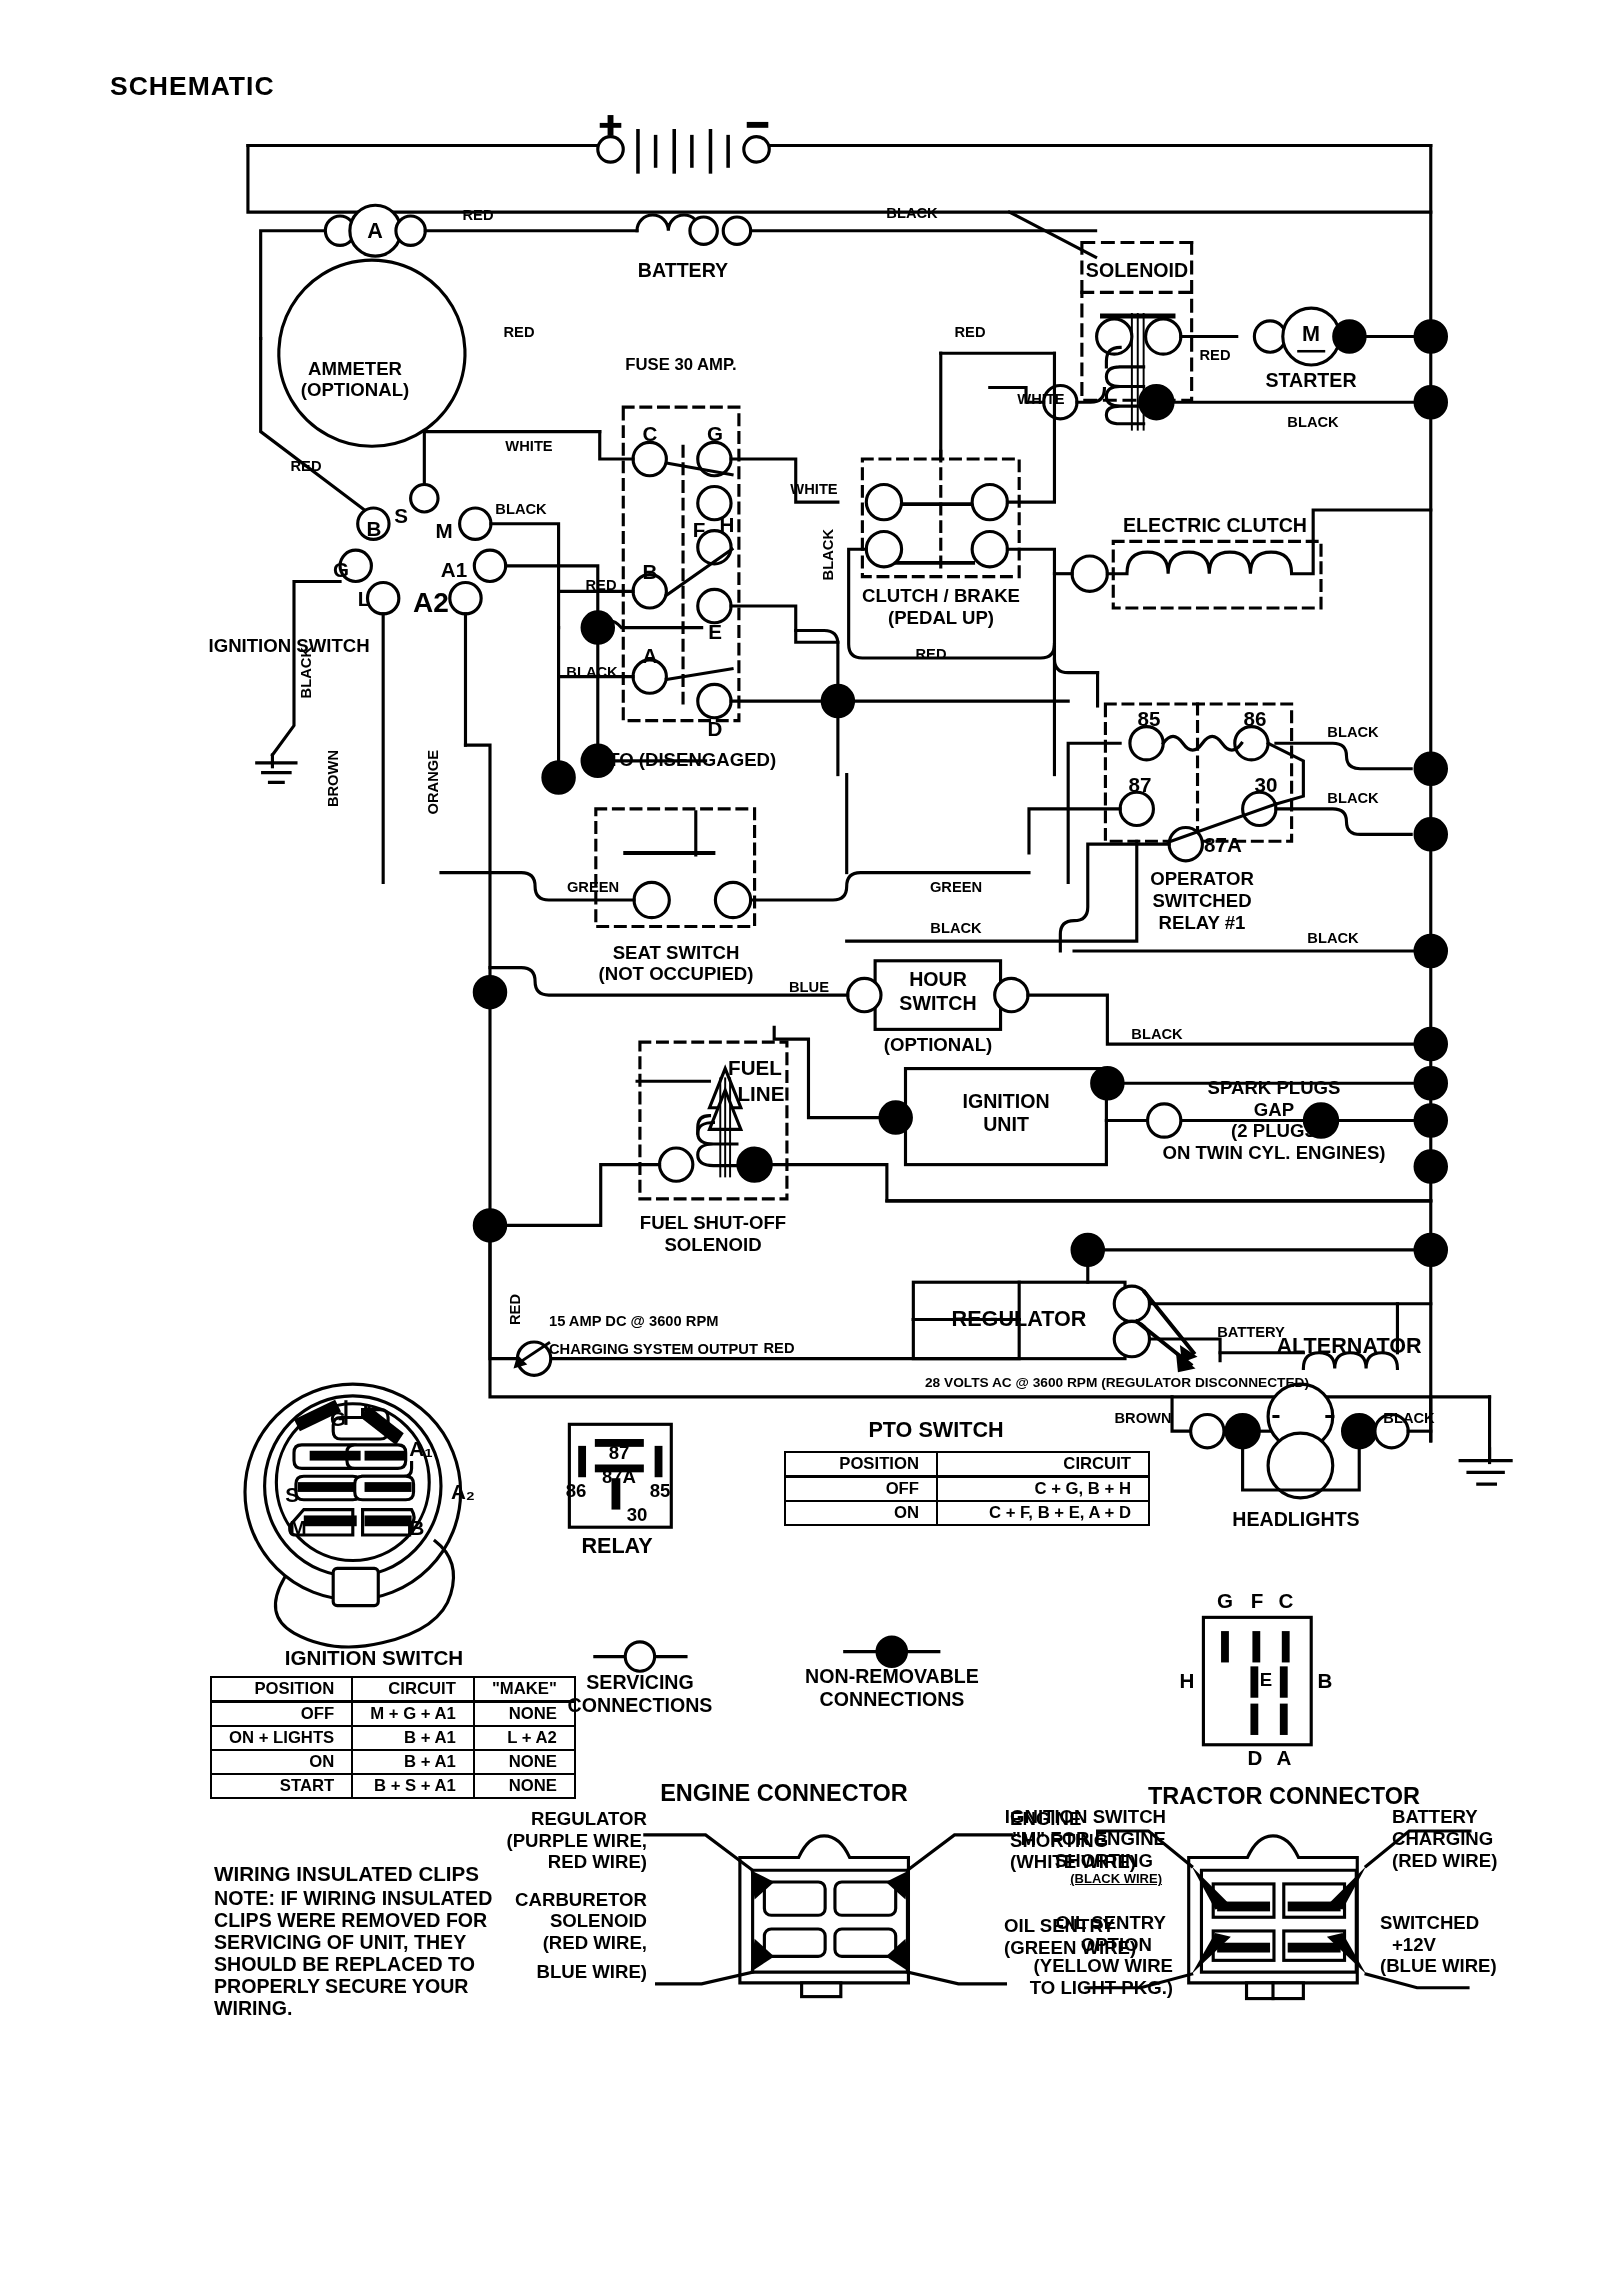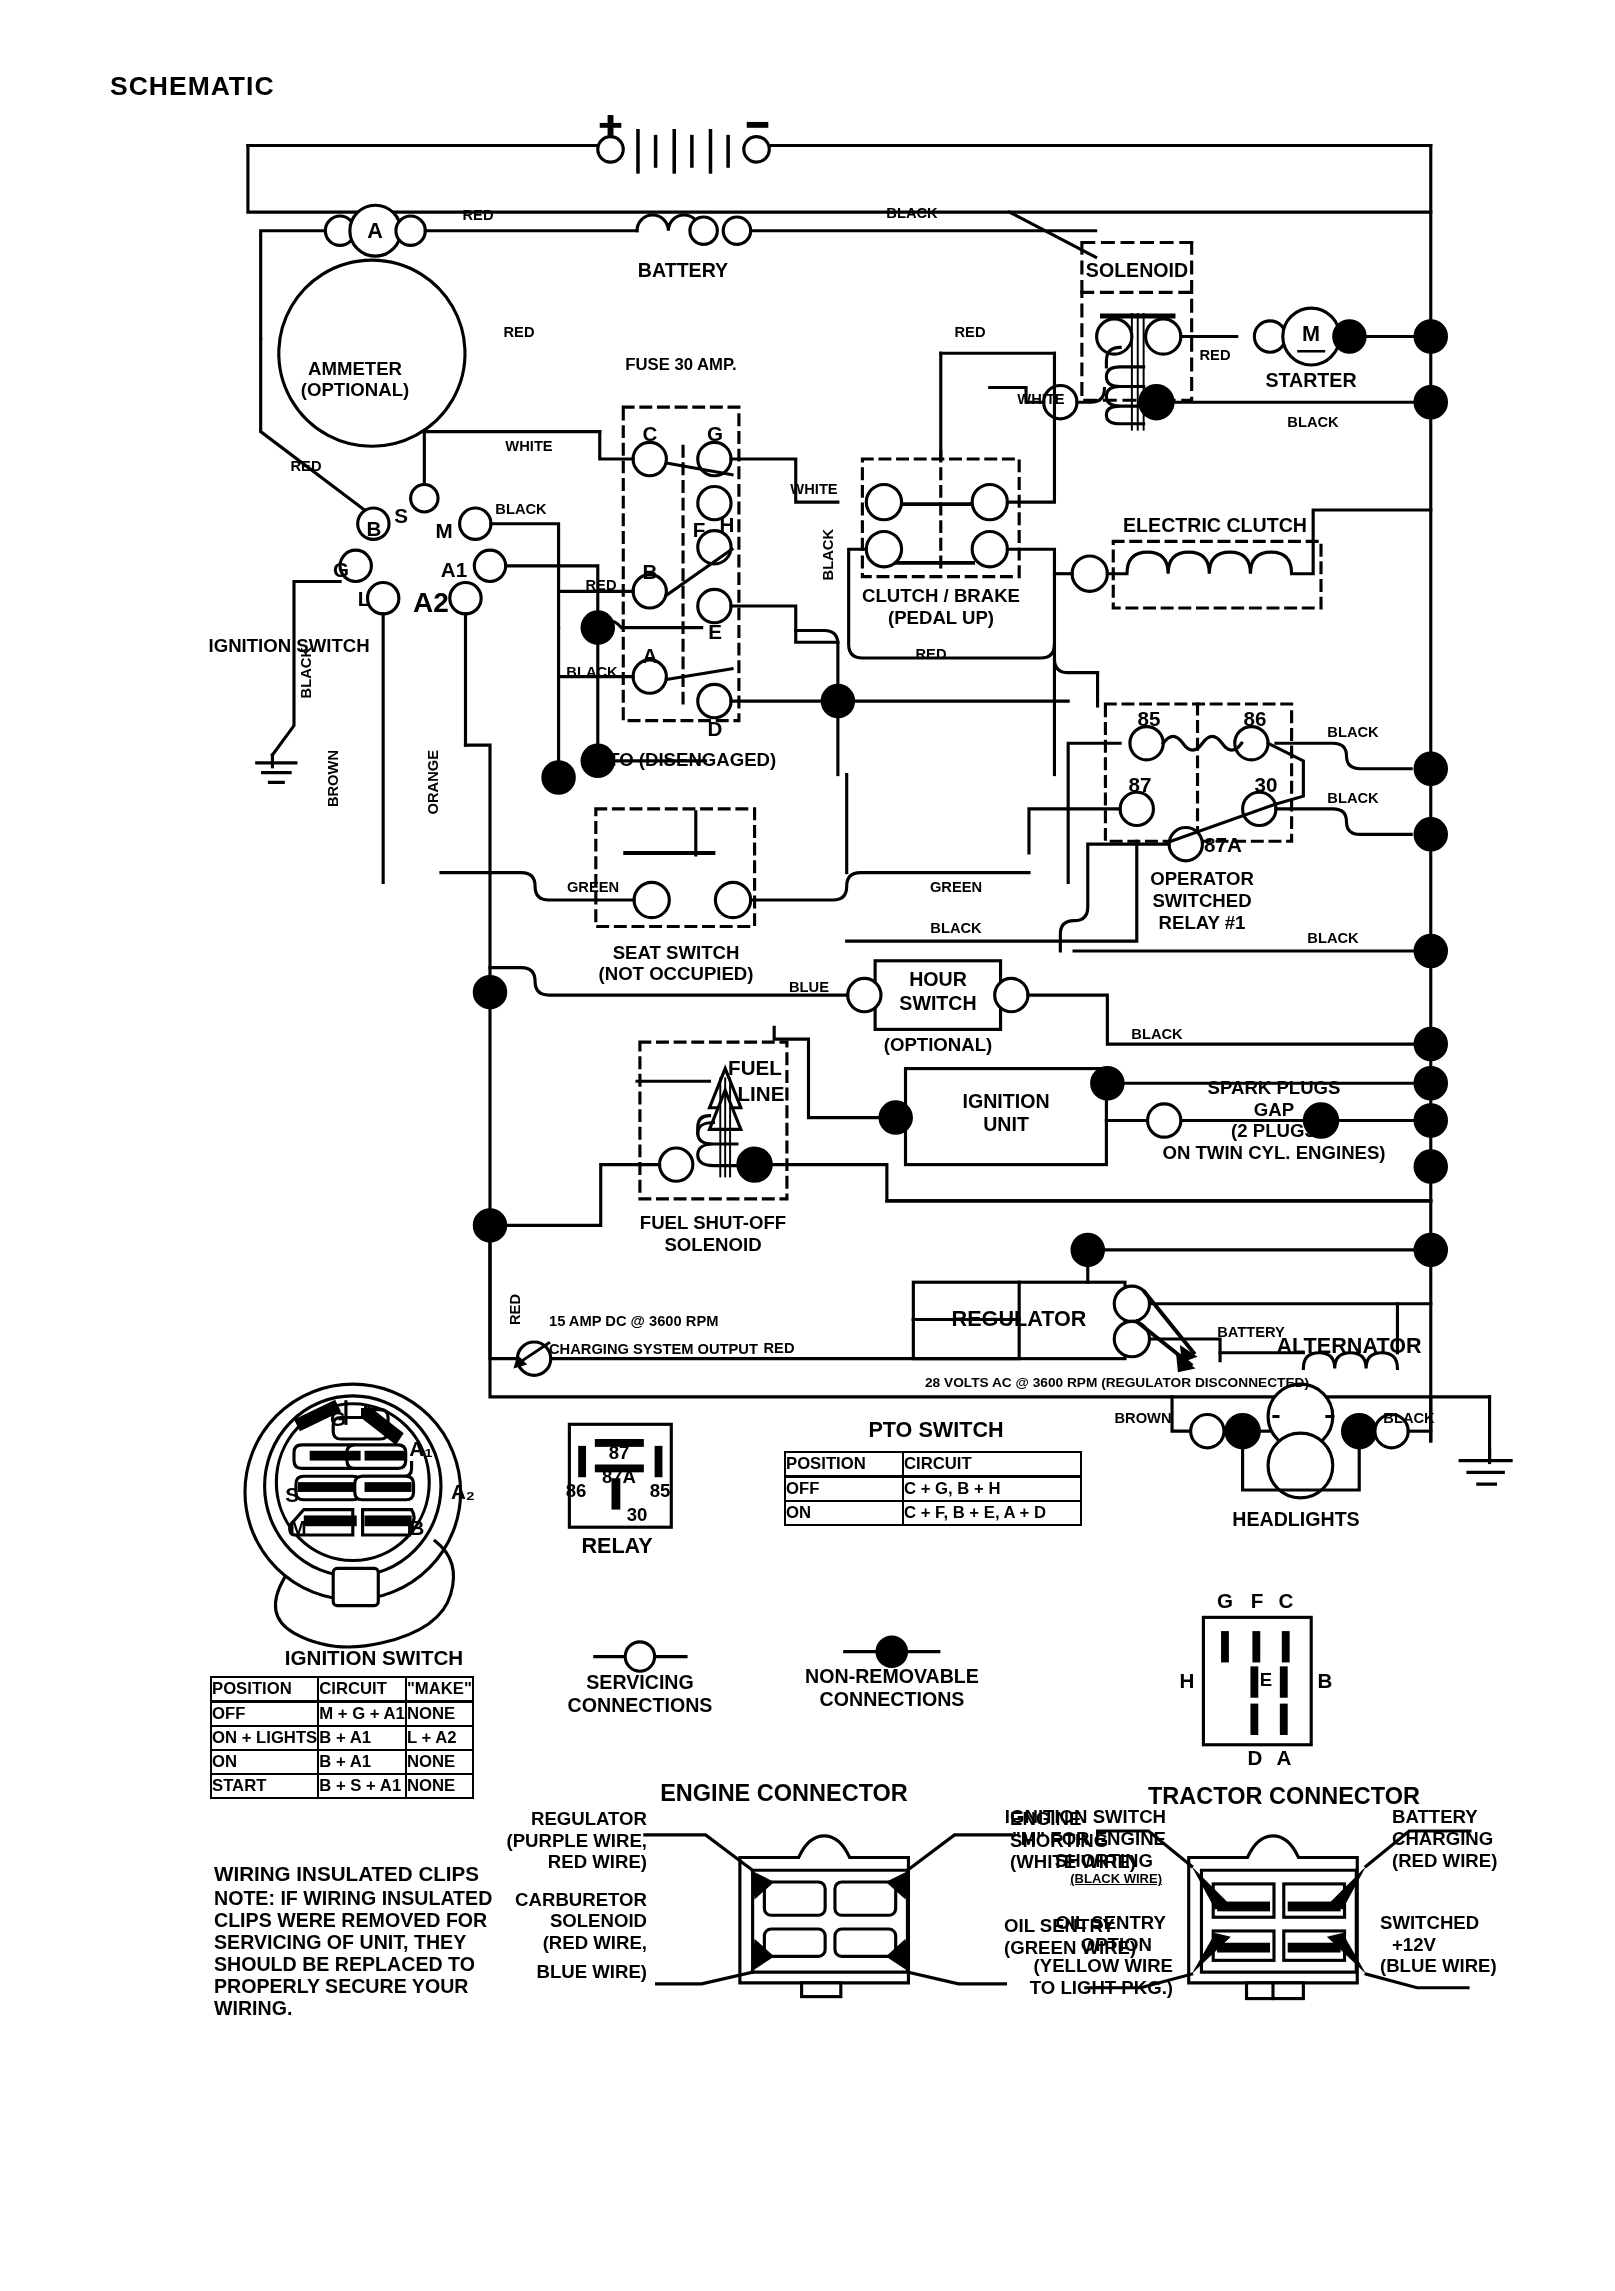--- a/index.html
+++ b/index.html
@@ -5,21 +5,21 @@
   html,body{margin:0;padding:0;background:#fff;}
   body{width:1615px;height:2292px;position:relative;
        font-family:"Liberation Sans", sans-serif;color:#000;overflow:hidden;}
   .lbl{position:absolute;font-weight:bold;line-height:1.05;white-space:pre;}
   .c{text-align:center;transform:translateX(-50%);}
   .l{text-align:left;}
   .r{text-align:right;transform:translateX(-100%);}
   .vert{writing-mode:vertical-rl;transform:rotate(180deg);}
   svg{position:absolute;top:0;left:0;}
   .tbl{position:absolute;border-collapse:collapse;font-weight:bold;}
-  .tbl td,.tbl th{border:2px solid #000;text-align:left;padding:1px 0;
+  .tbl td,.tbl th{border:2px solid #000;text-align:right;padding:1px 17px;
       font-weight:bold;white-space:nowrap;}
   .tbl thead th{border-bottom:3.9px solid #000;}
   .note{position:absolute;font-weight:bold;line-height:1.12;}
 </style>
 </head>
 <body>
 
 <div class="lbl l" style="left:110px;top:73px;font-size:26.5px;letter-spacing:1px;">SCHEMATIC</div>
 
 <svg width="1615" height="2292" viewBox="0 0 1648 2338">

